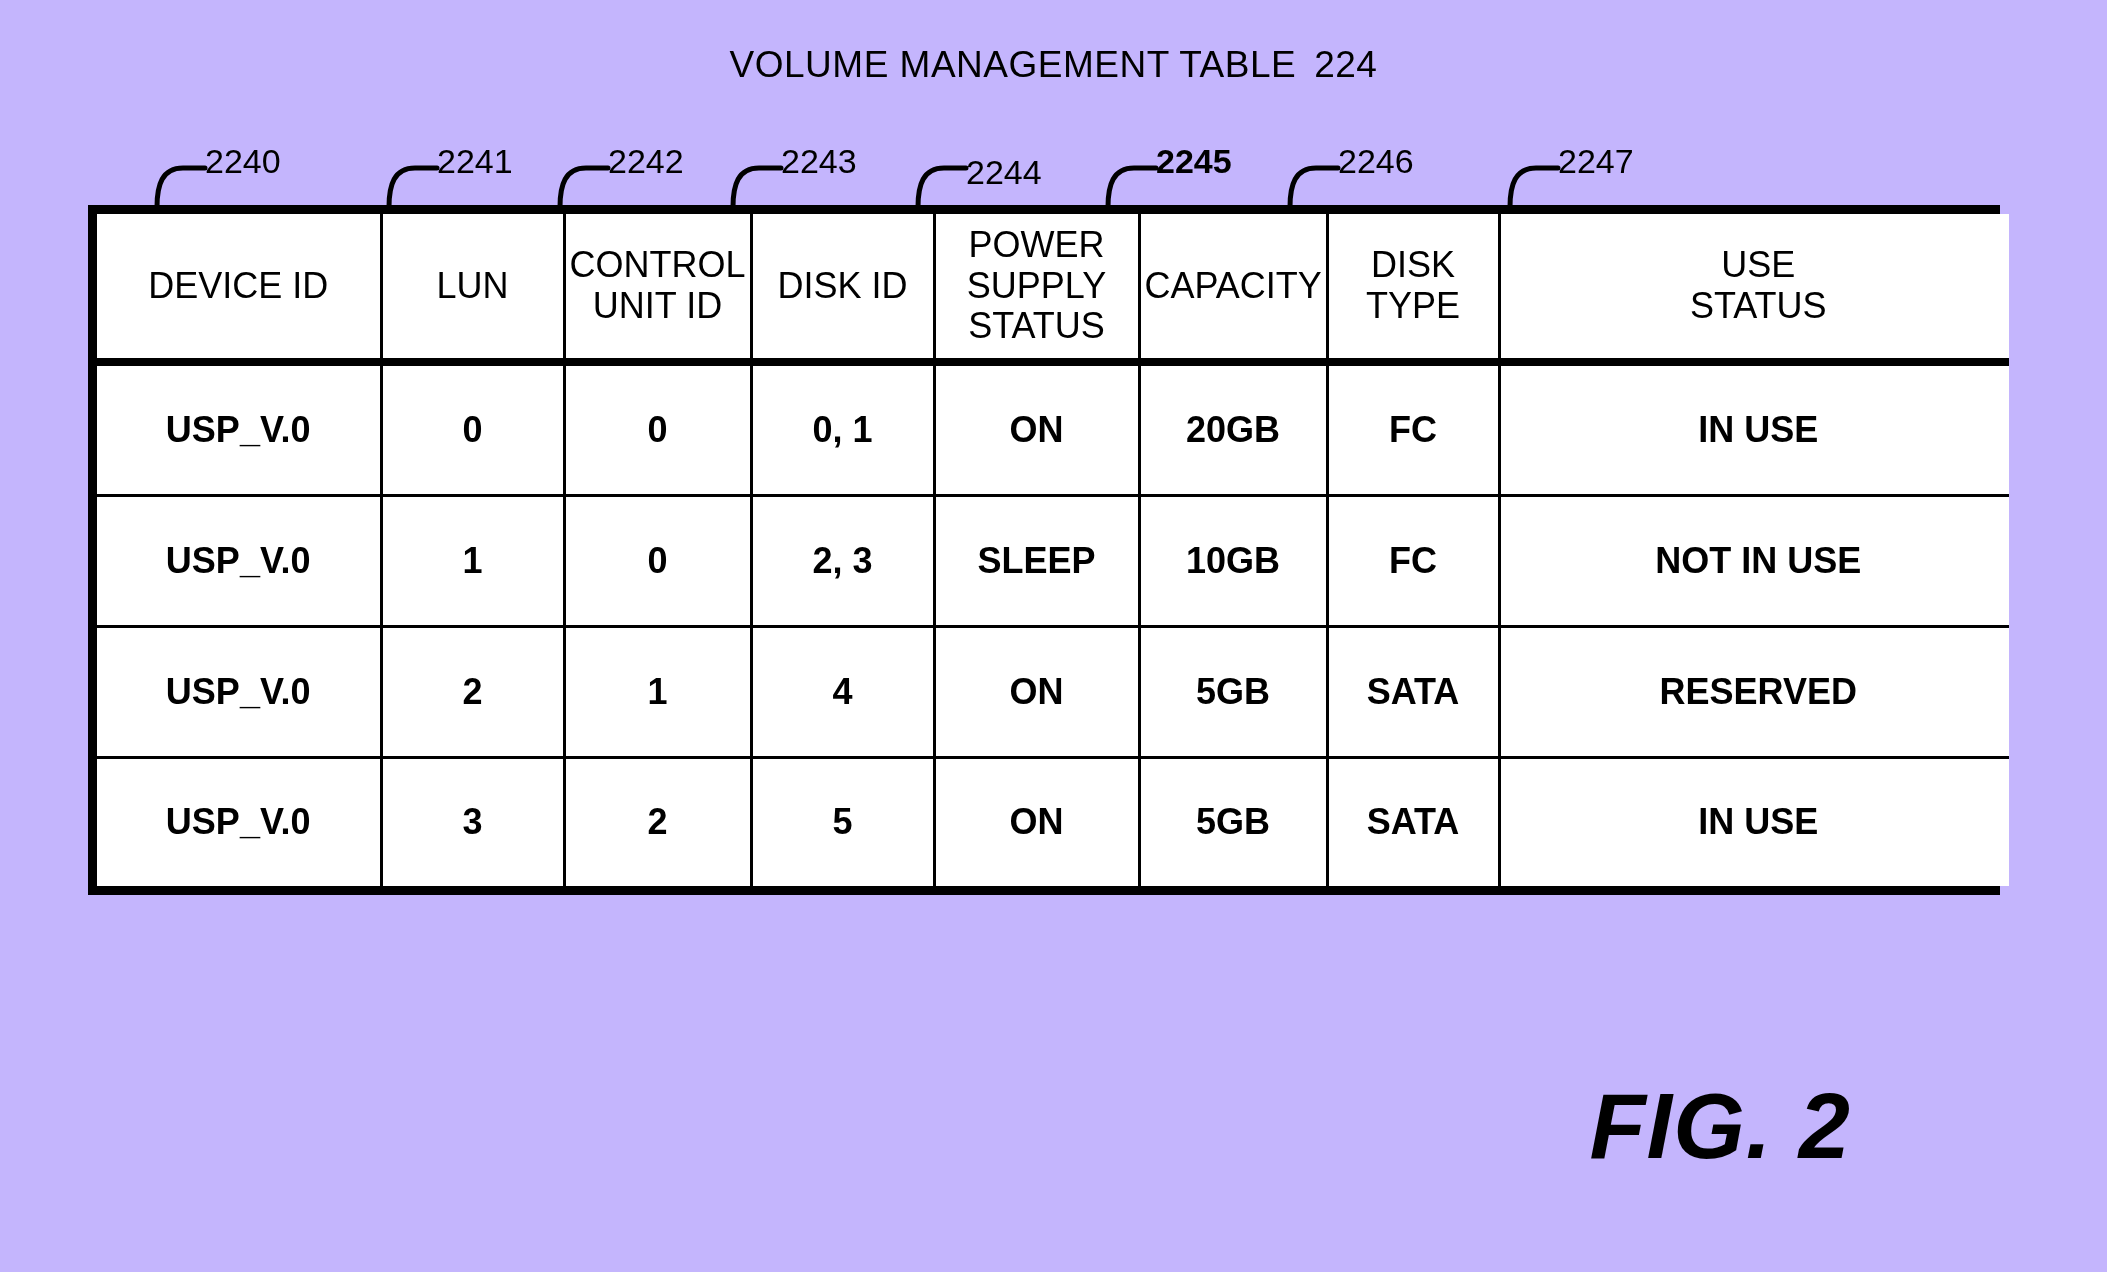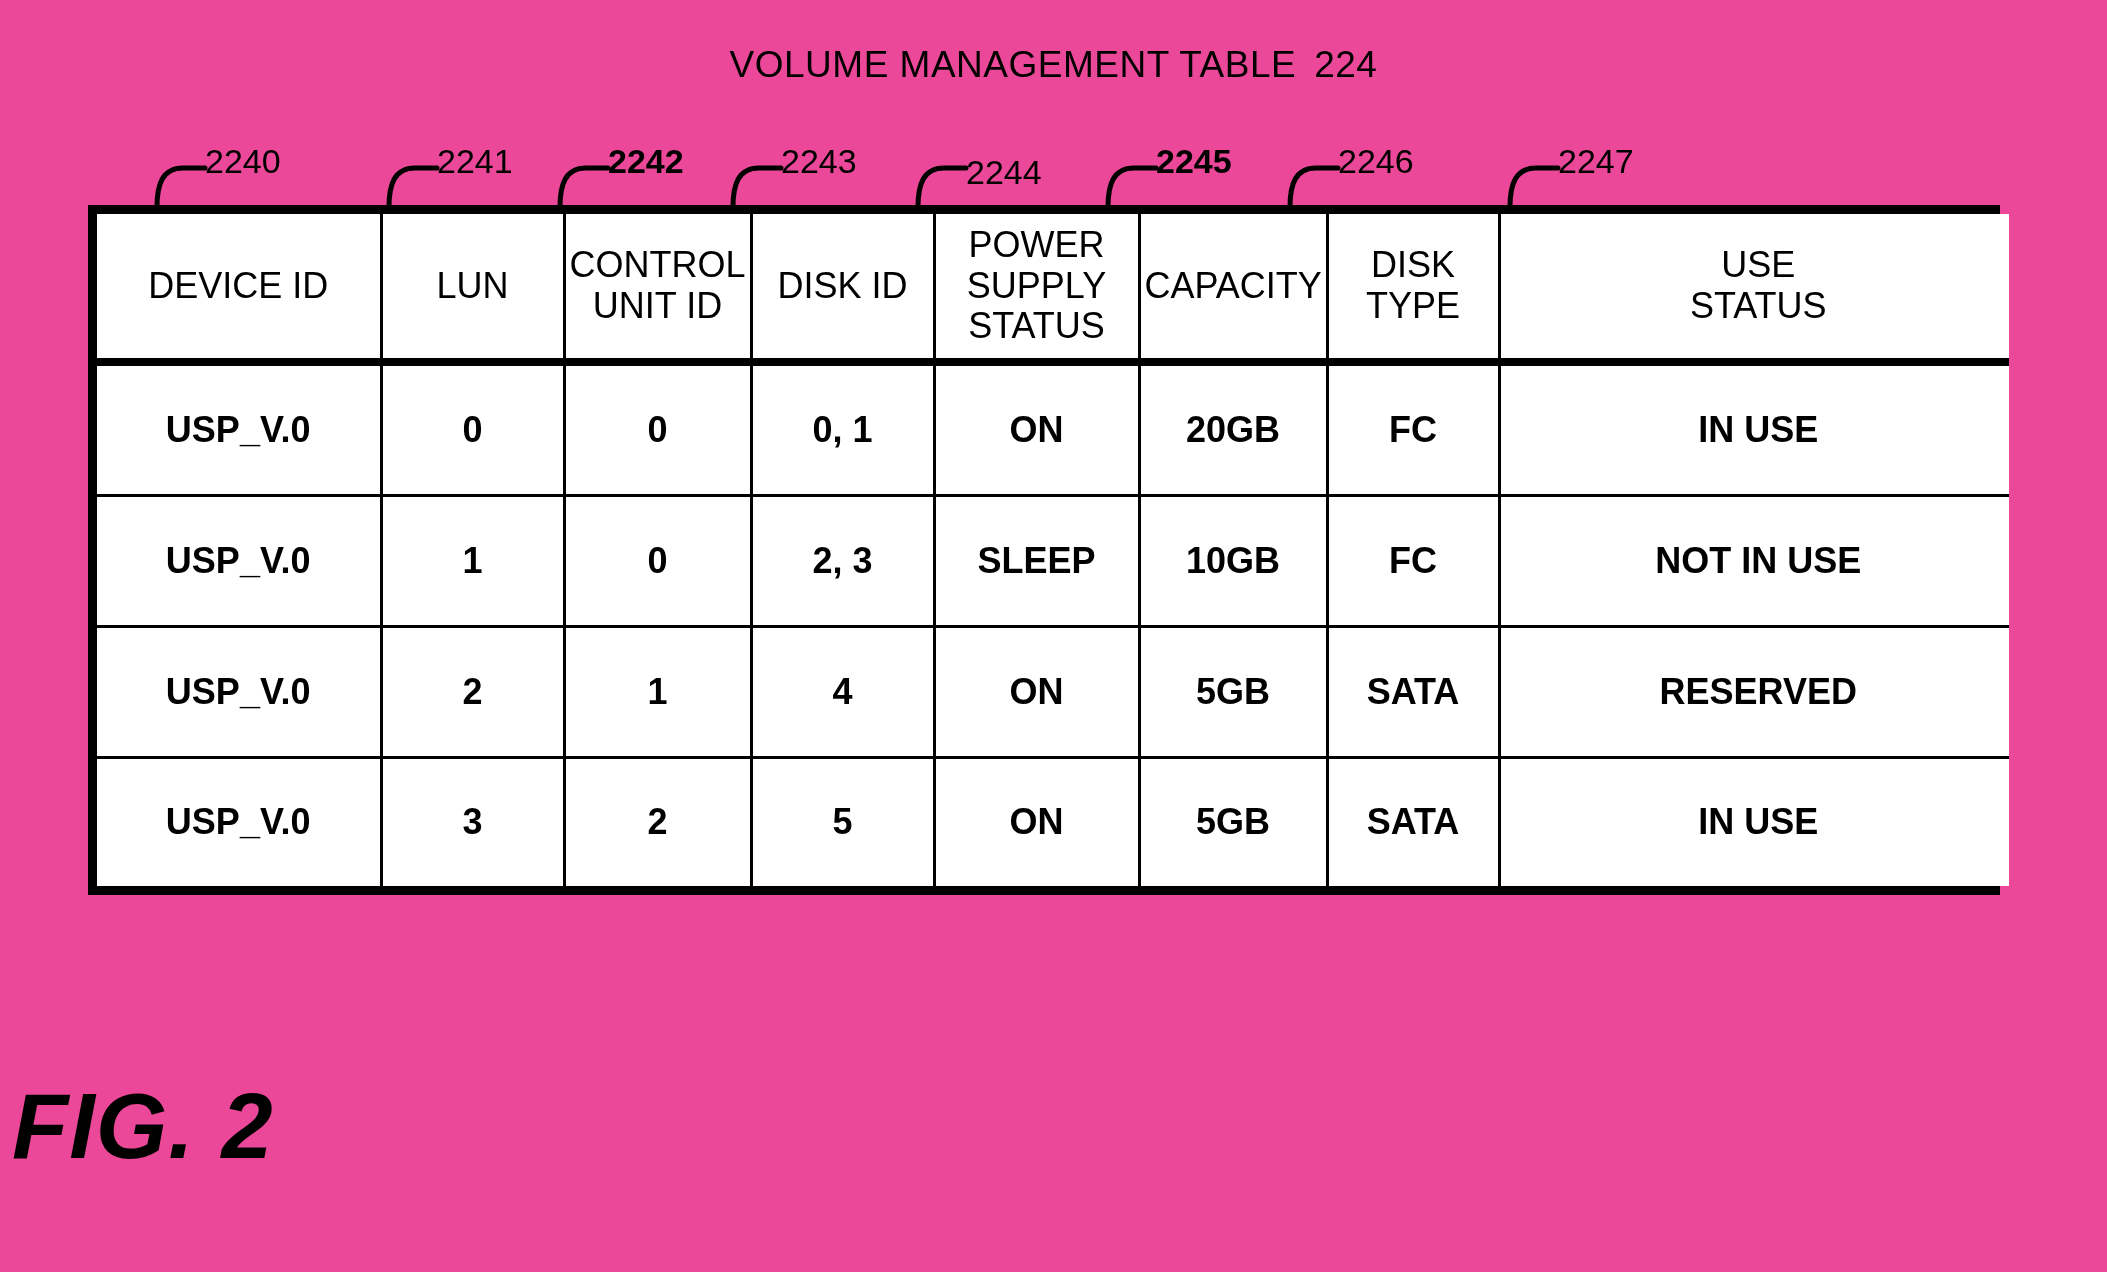--- a/index.html
+++ b/index.html
@@ -9,21 +9,21 @@
     background: #ffffff;
   }
   body {
     font-family: "Liberation Sans", sans-serif;
     color: #000000;
   }
   #page {
     position: relative;
     width: 2107px;
     height: 1272px;
-    background: #ec4899;
+    background: #c4b5fd;
     overflow: hidden;
   }
 
   
   #fig-title {
     position: absolute;
     left: 0;
     top: 44px;
     width: 2107px;
     text-align: center;
@@ -103,24 +103,24 @@
   col.c2 { width: 187px; }
   col.c3 { width: 183px; }
   col.c4 { width: 205px; }
   col.c5 { width: 188px; }
   col.c6 { width: 172px; }
   col.c7 { width: 510px; }
 
   
   #fig-caption {
     position: absolute;
-    left: 12px;
+    left: 0;
     top: 1074px;
     width: 1851px;
-    text-align: left;
+    text-align: right;
     font-size: 92px;
     font-weight: bold;
     font-style: italic;
     letter-spacing: 1px;
     white-space: pre;
   }
 </style>
 </head>
 <body>
 
@@ -136,21 +136,21 @@
       <path d="M 733 207 C 733 185 738 168 759 168 L 781 168"></path>
       <path d="M 918 207 C 918 185 923 168 944 168 L 966 168"></path>
       <path d="M 1108 207 C 1108 185 1113 168 1134 168 L 1156 168"></path>
       <path d="M 1290 207 C 1290 185 1295 168 1316 168 L 1338 168"></path>
       <path d="M 1510 207 C 1510 185 1515 168 1536 168 L 1558 168"></path>
     </g>
   </svg>
 
   <div class="callout-num" style="left:205px; top:144px;">2240</div>
   <div class="callout-num" style="left:437px; top:144px;text-align:right;">2241</div>
-  <div class="callout-num" style="left:608px; top:144px;font-weight:bold;">2242</div>
+  <div class="callout-num" style="left:608px; top:144px;">2242</div>
   <div class="callout-num" style="left:781px; top:144px;">2243</div>
   <div class="callout-num" style="left:966px; top:155px;">2244</div>
   <div class="callout-num" style="left:1156px; top:144px;font-weight:bold;">2245</div>
   <div class="callout-num" style="left:1338px; top:144px;">2246</div>
   <div class="callout-num" style="left:1558px; top:144px;">2247</div>
 
   <div id="vm-table-wrap">
     <table class="vm">
       <colgroup>
         <col class="c0">

